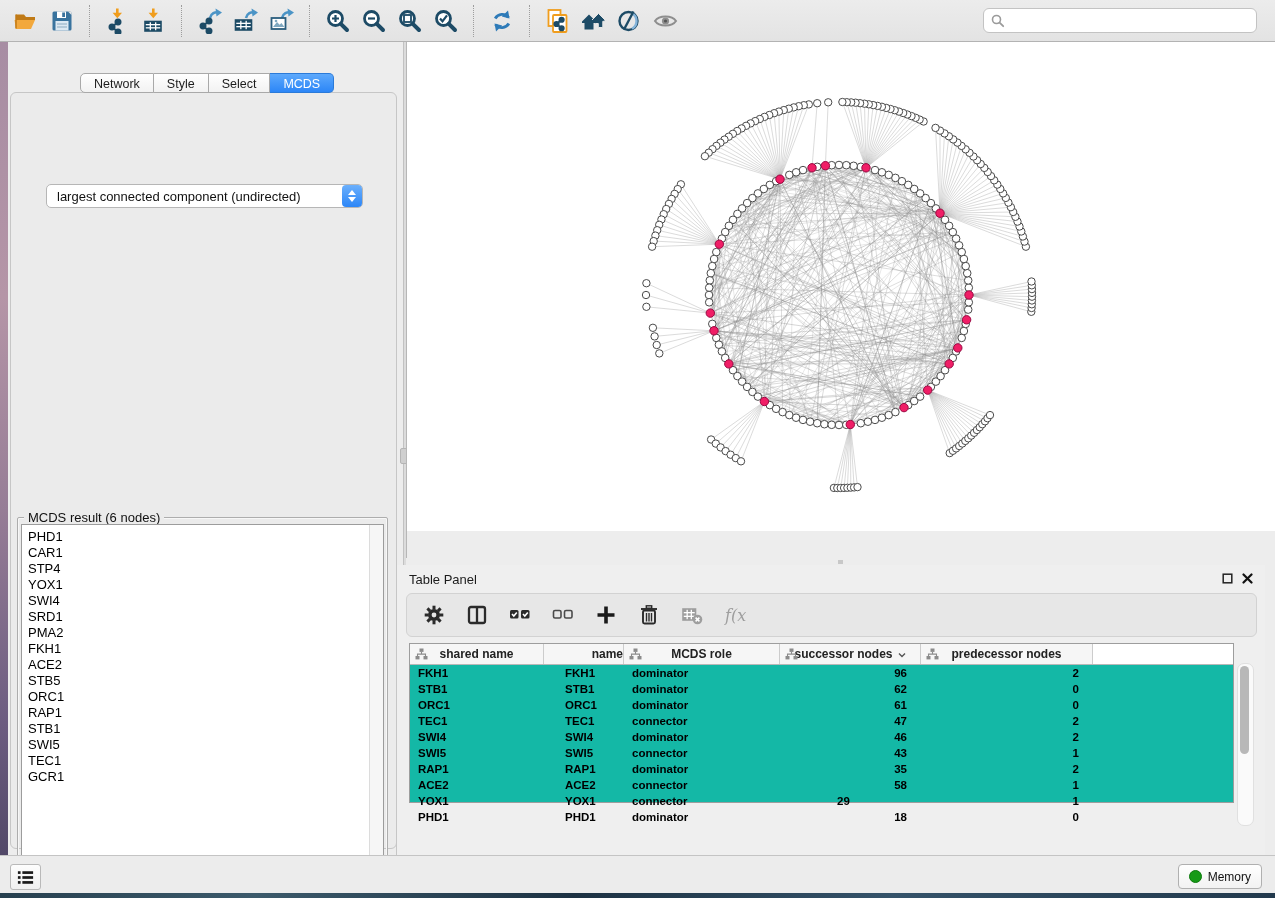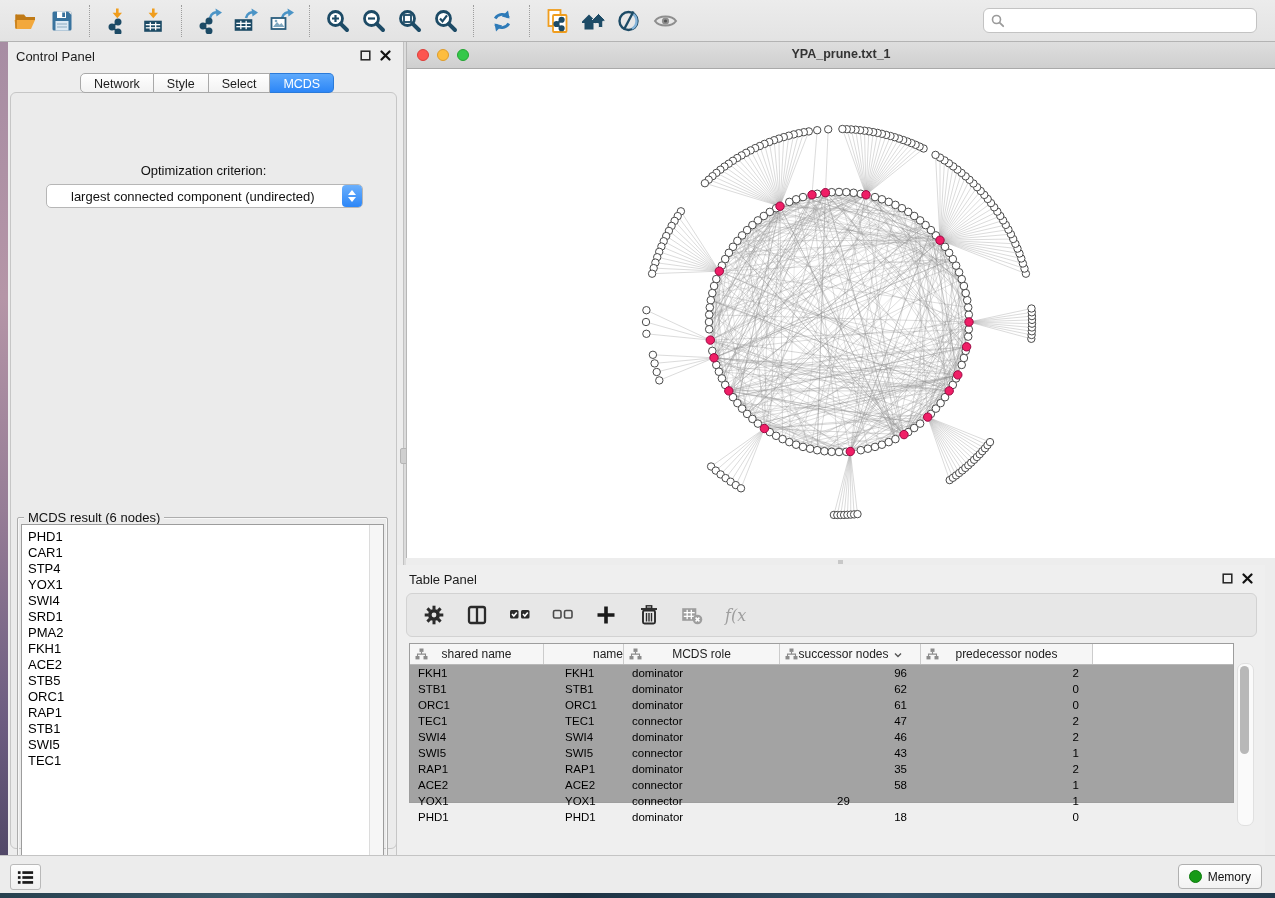--- a/index.html
+++ b/index.html
@@ -29,21 +29,21 @@
   .seg{display:flex;height:20px;font-size:12.5px;line-height:20px;}
   .seg .segitem{background:linear-gradient(#ffffff,#f2f2f2);border:1px solid #a9a9a9;border-left:none;
     padding:0 13px;color:#1c1c1c;text-align:center;cursor:default;}
   .seg .segitem:first-child{border-left:1px solid #a9a9a9;border-radius:5px 0 0 5px;}
   .seg .segitem:last-child{border-radius:0 5px 5px 0;}
   .seg .seg-sel{background:linear-gradient(#5da9fc,#2c86f7);border-color:#2b7ad8;color:#fff;}
   .ctabs{position:absolute;left:72px;top:31px;z-index:2;}
   .opt-label{position:absolute;left:0;top:70px;width:385px;text-align:center;font-size:13px;color:#111;}
   .dropdown{position:absolute;left:35px;top:91px;width:317px;height:24px;background:#fff;border:1px solid #b6b6b6;
     border-radius:5px;box-sizing:border-box;font-size:13px;color:#111;display:flex;align-items:center;}
-  .dropdown .ddtext{flex:1;padding-left:10px;white-space:nowrap;overflow:hidden;margin-left:14px;}
+  .dropdown .ddtext{flex:1;padding-left:10px;white-space:nowrap;overflow:hidden;}
   .dropdown .stepper{width:20px;height:22px;border-radius:4px;background:linear-gradient(#6cb0fc,#2c86f7);
     margin-right:0px;display:flex;flex-direction:column;align-items:center;justify-content:center;gap:2px;}
   .mac-btn{font-family:"Liberation Sans",sans-serif;font-size:13px;color:#111;height:23px;padding:0 14px;
     background:linear-gradient(#ffffff,#f1f1f1);border:1px solid #ababab;border-radius:4px;cursor:default;}
   .focusring{box-shadow:0 0 0 3px rgba(110,170,250,.6);border-color:#7aaef0;}
   .btn-row{position:absolute;left:0;top:124px;width:385px;display:flex;justify-content:center;gap:13px;}
   .groupbox{position:absolute;left:6px;top:424px;width:369px;height:372px;border:1px solid #adadad;border-radius:2px;
     box-shadow:inset 0 0 0 1px #f7f7f7;}
   .groupbox .legend{position:absolute;left:6px;top:-8px;background:#ebebeb;padding:0 4px;font-size:13px;color:#111;}
   .listbox{position:absolute;left:3px;top:6px;right:3px;bottom:3px;background:#fff;border:1px solid #9c9c9c;display:flex;}
@@ -62,21 +62,21 @@
   .tl.red{left:10px;background:#fc5650;border:1px solid #dd3e39;}
   .tl.yellow{left:30px;background:#fdbd3e;border:1px solid #de9c2b;}
   .tl.green{left:50px;background:#34c84a;border:1px solid #23a532;}
   .canvas{position:relative;width:869px;height:489px;background:#fff;overflow:hidden;}
   
   .table-panel{position:absolute;left:396px;top:565px;width:869px;height:290px;background:#efefef;border-left:1px solid #c6c6c6;box-sizing:border-box;}
   .table-panel .panel-head .ptitle{left:12px;}
   .tp-toolbar{position:absolute;left:9px;top:28px;width:851px;height:44px;background:#e7e7e7;border:1px solid #d2d2d2;
     border-radius:6px;box-sizing:border-box;display:flex;align-items:center;padding-left:14px;gap:17px;}
   .tpbtn{width:26px;height:26px;display:flex;align-items:center;justify-content:center;}
-  .datatable{position:absolute;left:12px;top:78px;width:825px;height:160px;border:1px solid #9d9d9d;background:#a3a3a3;box-sizing:border-box;}
+  .datatable{position:absolute;left:12px;top:78px;width:825px;height:160px;border:1px solid #9d9d9d;background:#14b8a6;box-sizing:border-box;font-weight:bold;}
   .thead{display:flex;height:20px;background:#f6f6f6;border-bottom:1px solid #b8b8b8;}
   .th{display:flex;align-items:center;justify-content:center;gap:5px;font-size:12px;color:#222;
     border-right:1px solid #cccccc;box-sizing:border-box;position:relative;}
   .th .thicon{position:absolute;left:5px;top:4px;}
   .tbody{font-size:11.5px;color:#000;}
   .trow{display:flex;height:16px;line-height:16px;}
   .td{box-sizing:border-box;white-space:nowrap;overflow:hidden;}
   .vscroll{position:absolute;left:840px;top:98px;width:15px;height:161px;background:#fafafa;border:1px solid #e0e0e0;border-radius:7px;}
   .vscroll .thumb{position:absolute;left:2px;top:2px;width:9px;height:88px;background:#b8b8b8;border-radius:5px;}
   .btabs{position:absolute;left:255px;top:268px;}
@@ -252,39 +252,27 @@
         <circle cx="6.5" cy="6.5" r="4" fill="none" stroke="#9b9b9b" stroke-width="1.6"></circle>
         <line x1="9.6" y1="9.6" x2="13.2" y2="13.2" stroke="#9b9b9b" stroke-width="1.8" stroke-linecap="round"></line>
       </svg>
       <input placeholder="" style="">
     </div>
     </div>
 
   <div class="wall-left"></div>
 
   <div class="control-panel">
-    <div class="panel-head">
-      <span class="ptitle">Control Panel</span>
-      <span class="winbtns">
-        <svg width="11" height="11" viewBox="0 0 11 11">
-            <rect x="1.2" y="1.2" width="8.6" height="8.6" fill="none" stroke="#222" stroke-width="1.5"></rect>
-          </svg>
-        <svg width="11" height="11" viewBox="0 0 11 11">
-            <path d="M1.5 1.5 L9.5 9.5 M9.5 1.5 L1.5 9.5" stroke="#111" stroke-width="2.2" stroke-linecap="round"></path>
-          </svg>
-      </span>
-    </div>
     <div class="seg ctabs" id="control-tabs">
         <span class="segitem">Network</span>
         <span class="segitem">Style</span>
         <span class="segitem">Select</span>
         <span class="segitem seg-sel">MCDS</span>
       </div>
     <div class="cp-inner">
-      <div class="opt-label">Optimization criterion:</div>
       <div class="dropdown">
         <span class="ddtext">largest connected component (undirected)</span>
         <span class="stepper">
           <svg width="8" height="5" viewBox="0 0 8 5">
               <path d="M0 5 L4 0 L8 5 Z" fill="#fff"></path>
             </svg>
           <svg width="8" height="5" viewBox="0 0 8 5">
               <path d="M0 0 L4 5 L8 0 Z" fill="#fff"></path>
             </svg>
         </span>
@@ -301,37 +289,32 @@
               <div>SRD1</div>
               <div>PMA2</div>
               <div>FKH1</div>
               <div>ACE2</div>
               <div>STB5</div>
               <div>ORC1</div>
               <div>RAP1</div>
               <div>STB1</div>
               <div>SWI5</div>
               <div>TEC1</div>
+              <div>GCR1</div>
             </div>
           <div class="list-scroll"></div>
         </div>
       </div>
     </div>
   </div>
 
   <div class="v-split"></div>
   <div class="v-grip"></div>
 
   <div class="network-window">
-    <div class="titlebar">
-      <span class="tl red"></span>
-      <span class="tl yellow"></span>
-      <span class="tl green"></span>
-      <span class="title">YPA_prune.txt_1</span>
-    </div>
     <div class="canvas">
       <svg id="graph" width="869" height="489" viewBox="0 0 869 489">
           <line x1="373.0" y1="137.2" x2="302.0" y2="253.0" stroke="#8f8f8f" stroke-width="0.8" stroke-opacity="0.38"></line>
           <line x1="373.0" y1="137.2" x2="330.4" y2="334.1" stroke="#8f8f8f" stroke-width="0.8" stroke-opacity="0.38"></line>
           <line x1="373.0" y1="137.2" x2="318.2" y2="315.9" stroke="#8f8f8f" stroke-width="0.8" stroke-opacity="0.38"></line>
           <line x1="373.0" y1="137.2" x2="488.4" y2="370.1" stroke="#8f8f8f" stroke-width="0.8" stroke-opacity="0.38"></line>
           <line x1="373.0" y1="137.2" x2="302.2" y2="260.3" stroke="#8f8f8f" stroke-width="0.8" stroke-opacity="0.38"></line>
           <line x1="373.0" y1="137.2" x2="549.1" y2="196.6" stroke="#8f8f8f" stroke-width="0.8" stroke-opacity="0.38"></line>
           <line x1="373.0" y1="137.2" x2="302.0" y2="253.0" stroke="#8f8f8f" stroke-width="0.8" stroke-opacity="0.38"></line>
           <line x1="373.0" y1="137.2" x2="330.4" y2="334.1" stroke="#8f8f8f" stroke-width="0.8" stroke-opacity="0.38"></line>

